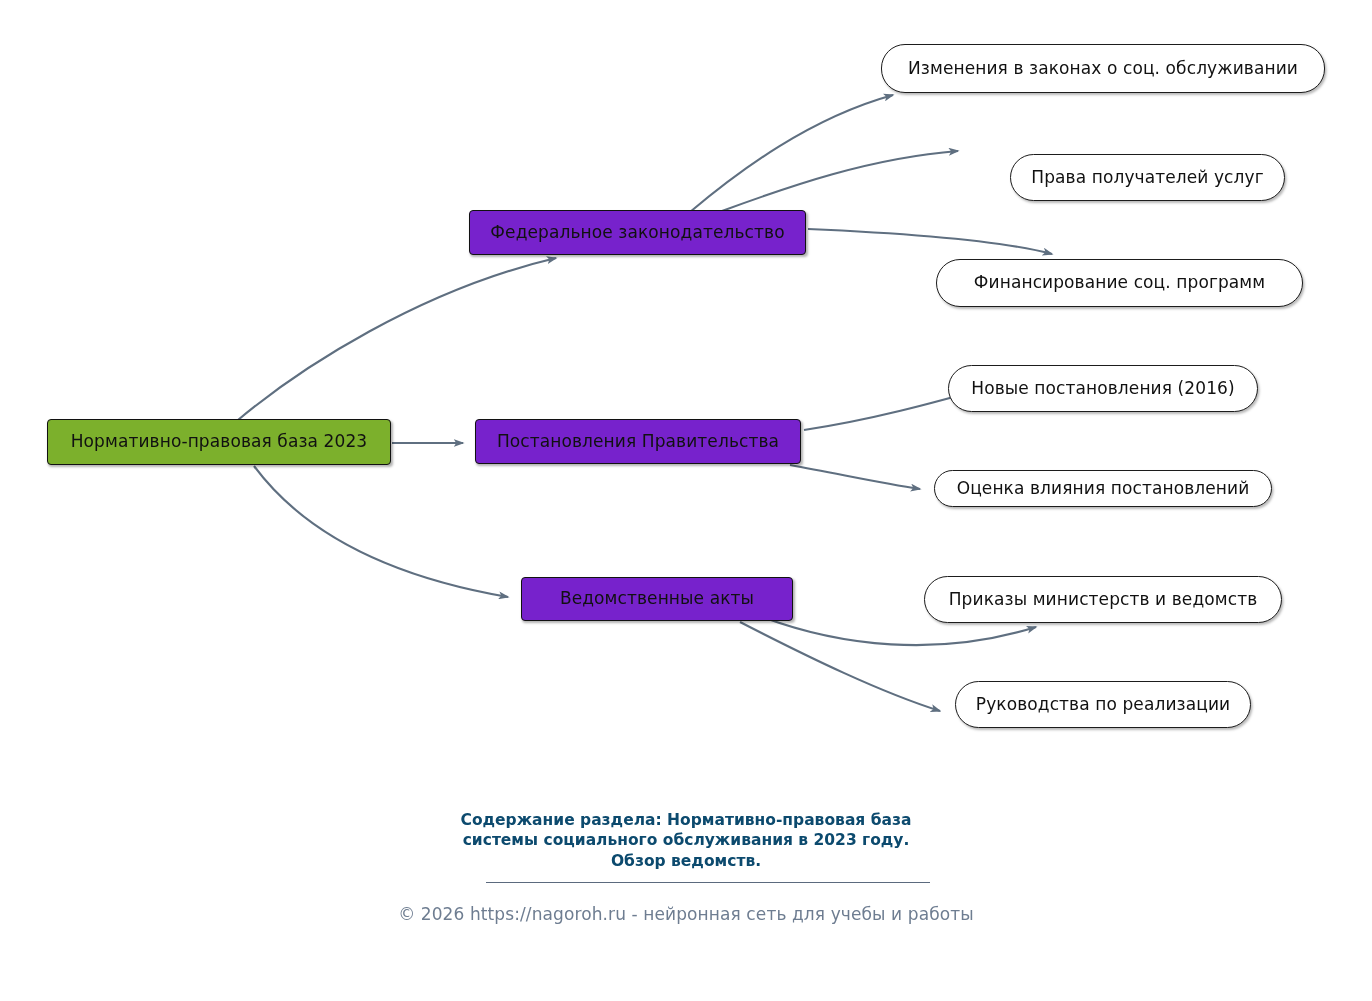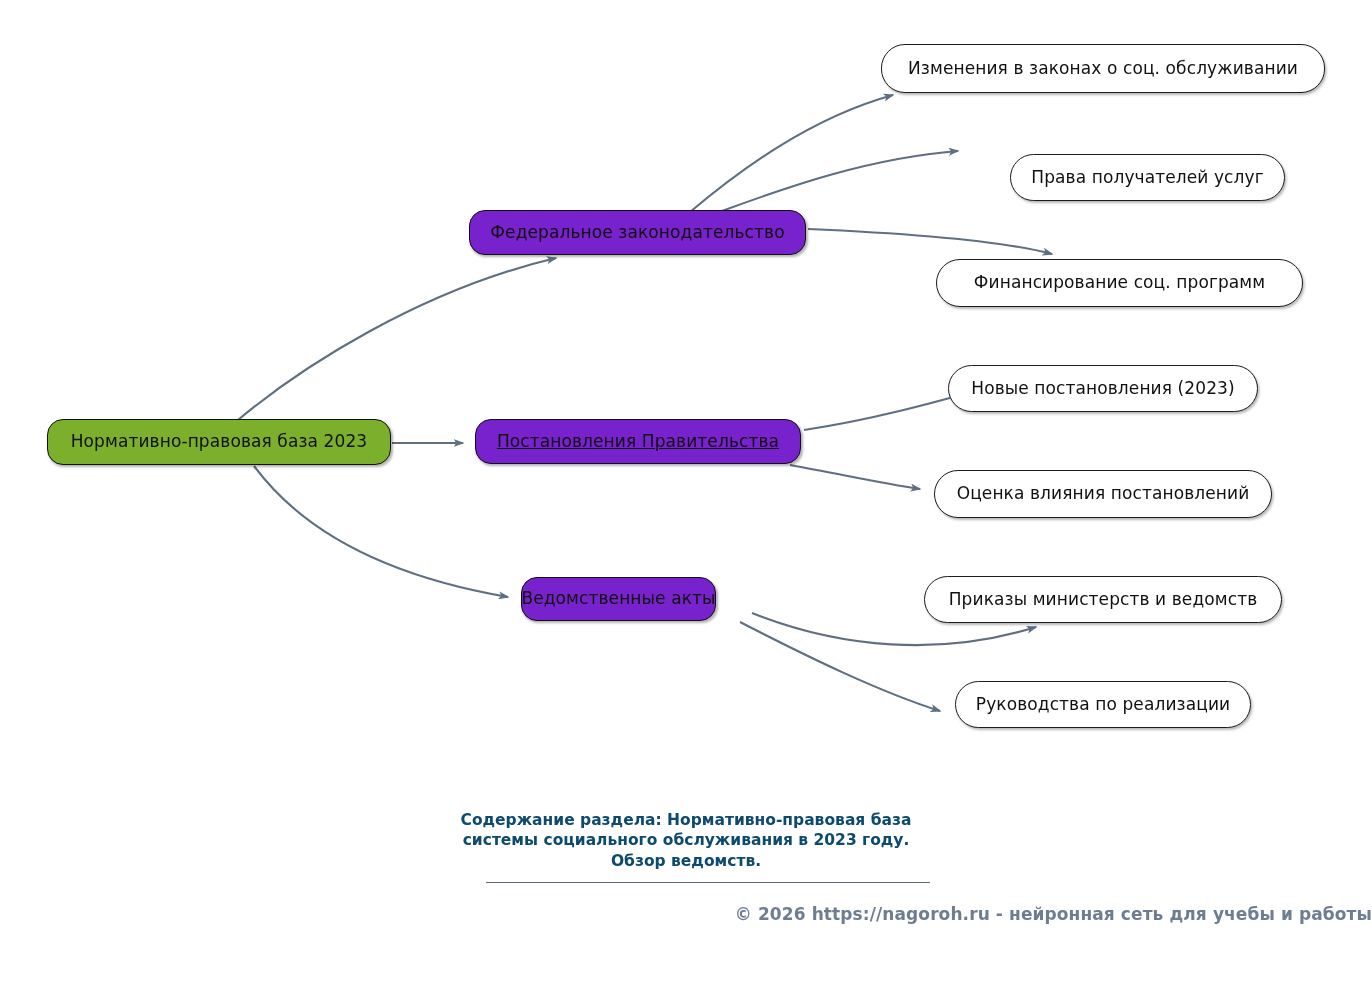--- a/index.html
+++ b/index.html
@@ -26,21 +26,21 @@
     width: 1372px;
     height: 1001px;
     pointer-events: none;
   }
   .node {
     position: absolute;
     box-sizing: border-box;
     display: flex;
     align-items: center;
     justify-content: center;
-    border-radius: 16px;
+    border-radius: 4px;
     border: 1.6px solid #111111;
     color: #111111;
     font-size: 17px;
     line-height: 1.15;
     white-space: nowrap;
     letter-spacing: 0.1px;
     z-index: 2;
     box-shadow: 1.5px 2px 2.5px rgba(0,0,0,0.30);
   }
   .node.root {
@@ -78,23 +78,22 @@
     top: 882px;
     width: 444px;
     height: 0;
     border-top: 1.5px solid #5b6a7e;
     z-index: 3;
   }
   .footer-copy {
     top: 904px;
     color: #6e7d91;
     font-size: 17px;
-    font-weight: bold;
+    font-weight: normal;
     letter-spacing: 0.1px;
-    text-align: right;
   }
 </style>
 </head>
 <body>
 
 <div id="canvas">
 
   <svg id="edges" viewBox="0 0 1372 1001" xmlns="http://www.w3.org/2000/svg">
     <defs>
       <marker id="arrowhead" markerWidth="11" markerHeight="8" refX="9.4" refY="4" orient="auto" markerUnits="userSpaceOnUse">
@@ -131,31 +130,31 @@
   <div class="node leaf" style="left:881px; top:44px; width:444px; height:49px;">
     <span>Изменения в законах о соц. обслуживании</span>
   </div>
   <div class="node leaf" style="left:1010px; top:154px; width:275px; height:47px;">
     <span>Права получателей услуг</span>
   </div>
   <div class="node leaf" style="left:936px; top:259px; width:367px; height:48px;">
     <span>Финансирование соц. программ</span>
   </div>
 
-  <div class="node branch" style="left:475px; top:419px; width:326px; height:45px;text-decoration:underline;">
+  <div class="node branch" style="left:475px; top:419px; width:326px; height:45px;">
     <span>Постановления Правительства</span>
   </div>
   <div class="node leaf" style="left:948px; top:365px; width:310px; height:47px;">
-    <span>Новые постановления (2023)</span>
+    <span>Новые постановления (2016)</span>
   </div>
-  <div class="node leaf" style="left:934px; top:470px; width:338px; height:48px;">
+  <div class="node leaf" style="left:934px; top:470px; width:338px; height:37px;">
     <span>Оценка влияния постановлений</span>
   </div>
 
-  <div class="node branch" style="left:521px; top:577px; width:195px; height:44px;">
+  <div class="node branch" style="left:521px; top:577px; width:272px; height:44px;">
     <span>Ведомственные акты</span>
   </div>
   <div class="node leaf" style="left:924px; top:576px; width:358px; height:47px;">
     <span>Приказы министерств и ведомств</span>
   </div>
   <div class="node leaf" style="left:955px; top:681px; width:296px; height:47px;">
     <span>Руководства по реализации</span>
   </div>
 
   <div class="footer footer-caption">

